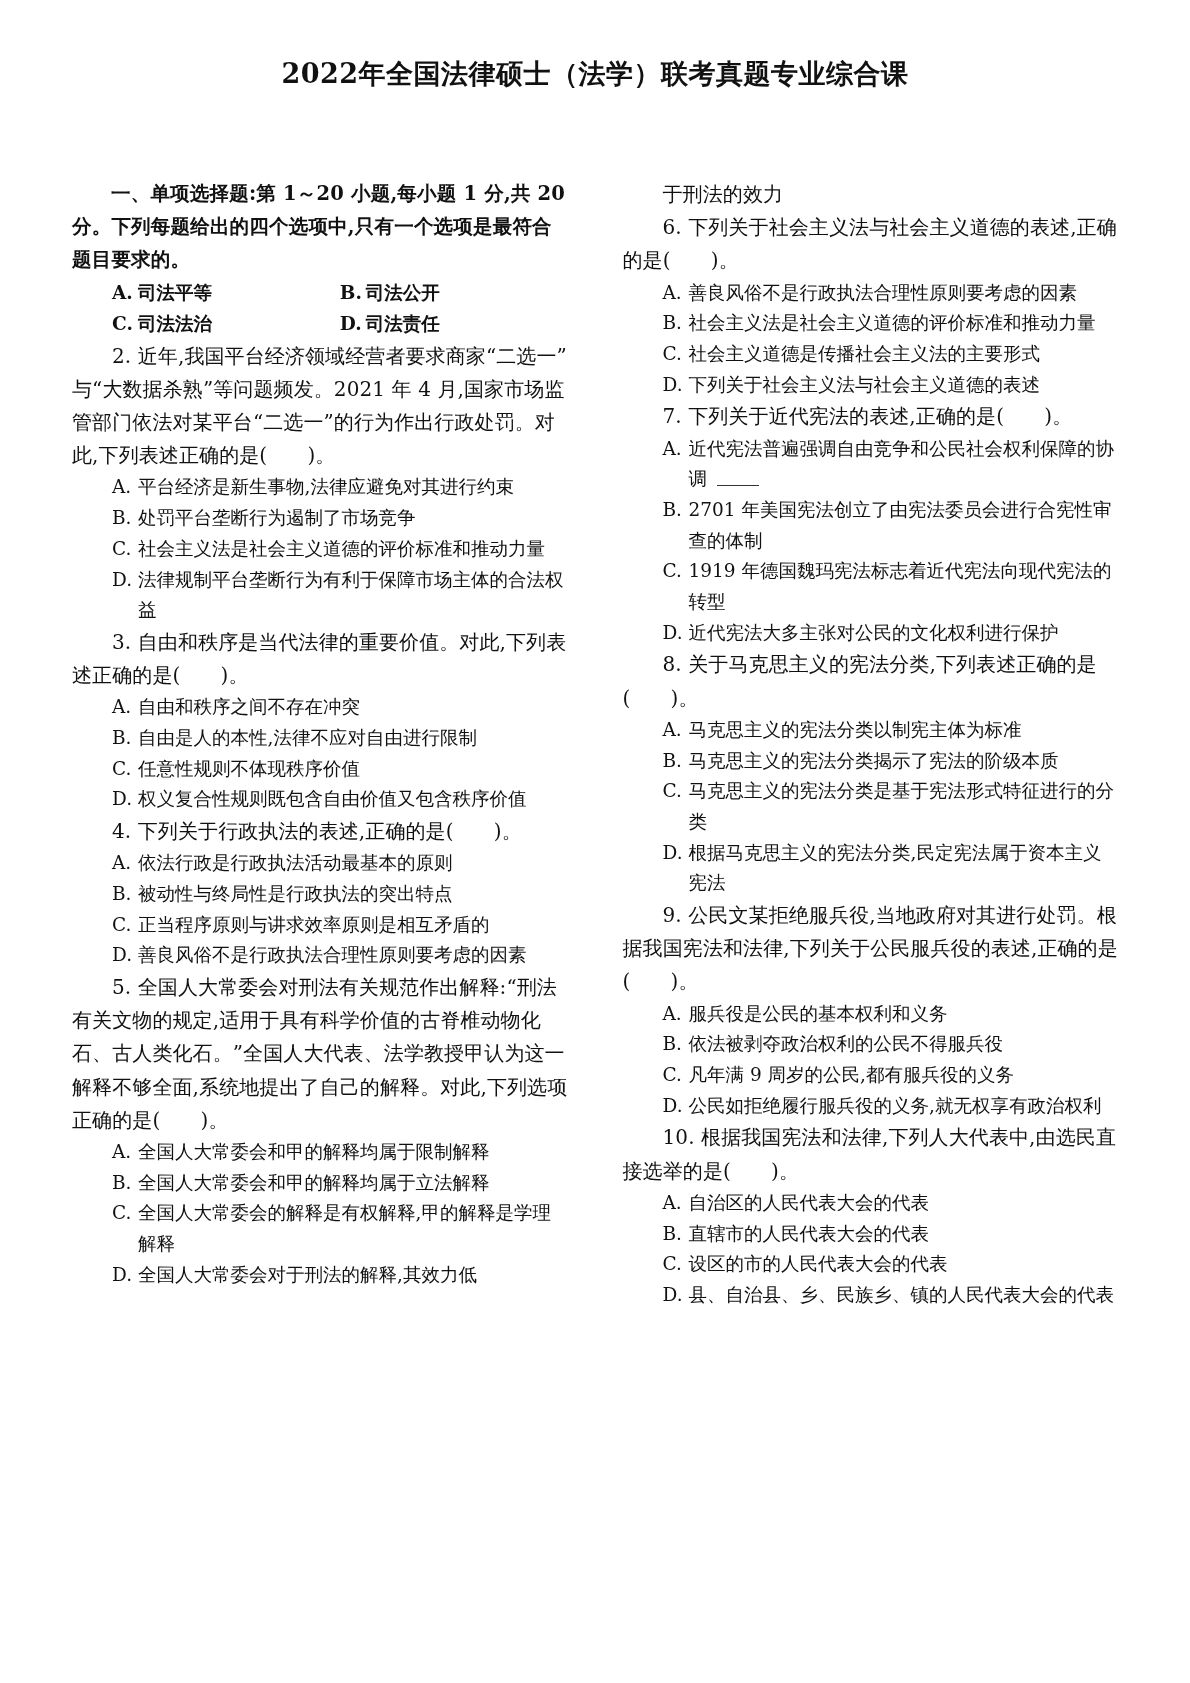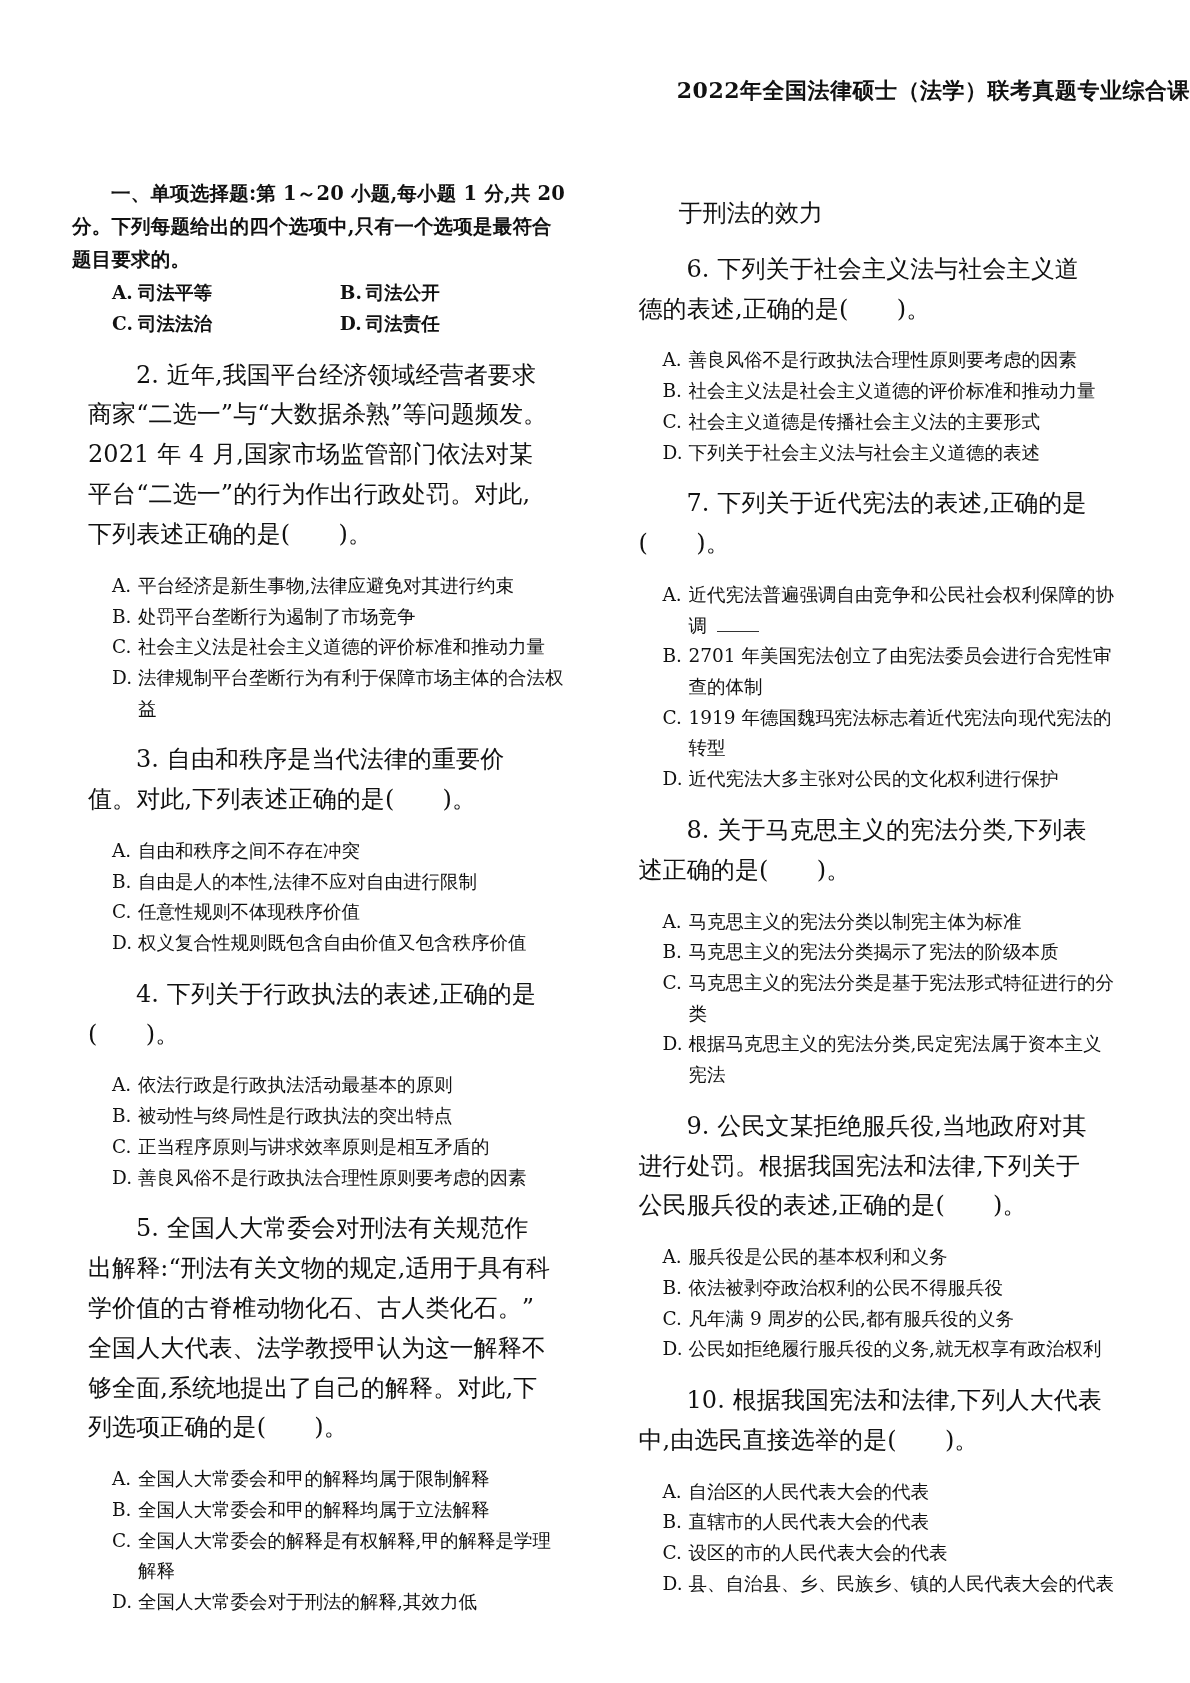--- a/index.html
+++ b/index.html
@@ -17,25 +17,25 @@
   }
   .page {
     position: absolute;
     top: 0; left: 0;
     width: 1190px;
     height: 1683px;
     padding: 0;
     box-sizing: border-box;
   }
   .doc-title {
-    text-align: right;
-    font-size: 22px;
+    text-align: center;
+    font-size: 27px;
     font-weight: bold;
     letter-spacing: 0.5px;
-    margin-top: 76px;
+    margin-top: 56px;
     margin-bottom: 0;
     font-family: "DejaVu Serif", "Liberation Serif", serif;
   }
   .columns {
     position: absolute;
     top: 178px;
     left: 72px;
     width: 1046px;
     display: flex;
     gap: 55px;
@@ -45,24 +45,24 @@
   }
   .section-head {
     font-weight: bold;
     font-size: 19.5px;
     line-height: 1.68;
     text-indent: 2em;
     margin: 0 0 2px 0;
     letter-spacing: 0.2px;
   }
   .q {
-    font-size: 24px;
+    font-size: 20px;
     line-height: 1.66;
     text-indent: 2em;
-    margin: 16px;
+    margin: 0;
     letter-spacing: 0.1px;
   }
   .q.cont {
     text-indent: 0;
   }
   .opt-wrap {
     padding-left: 40px;
     font-size: 18.5px;
     line-height: 1.66;
   }

